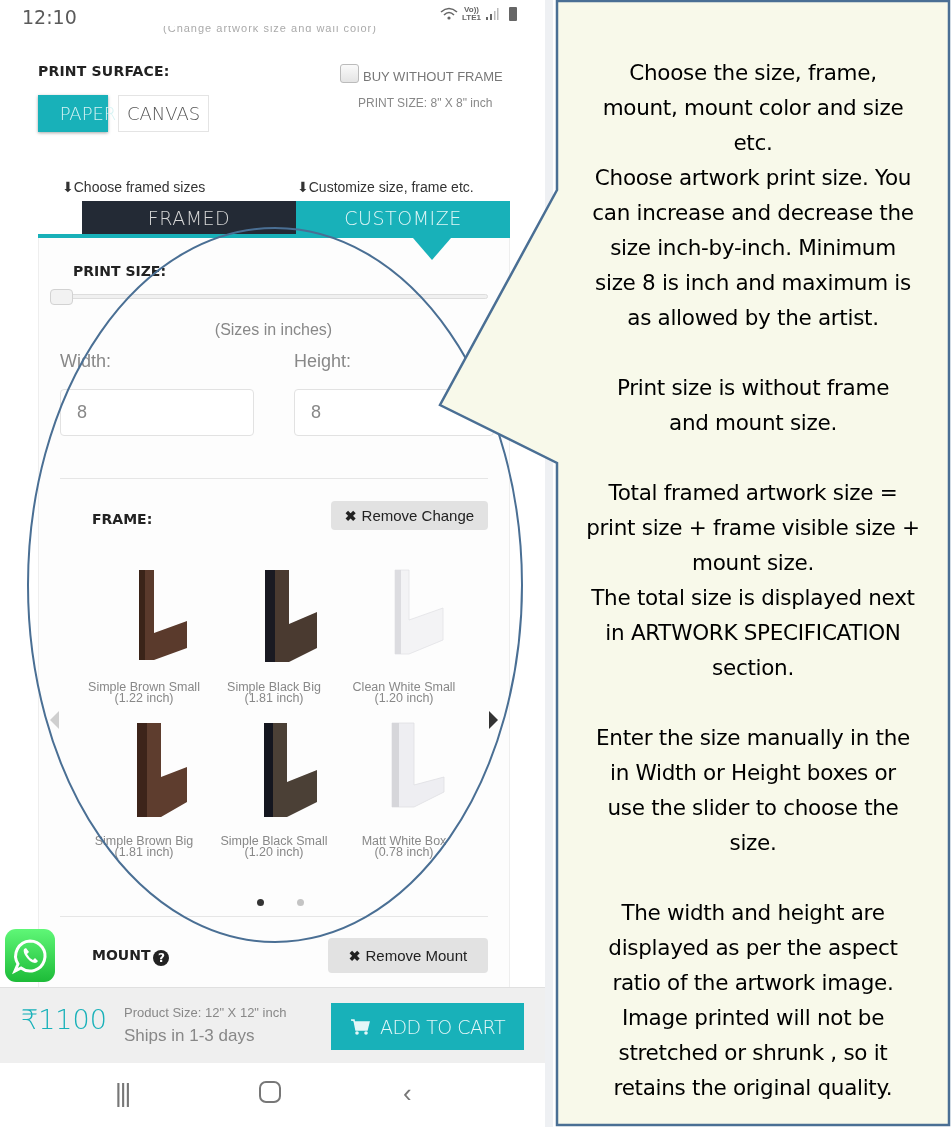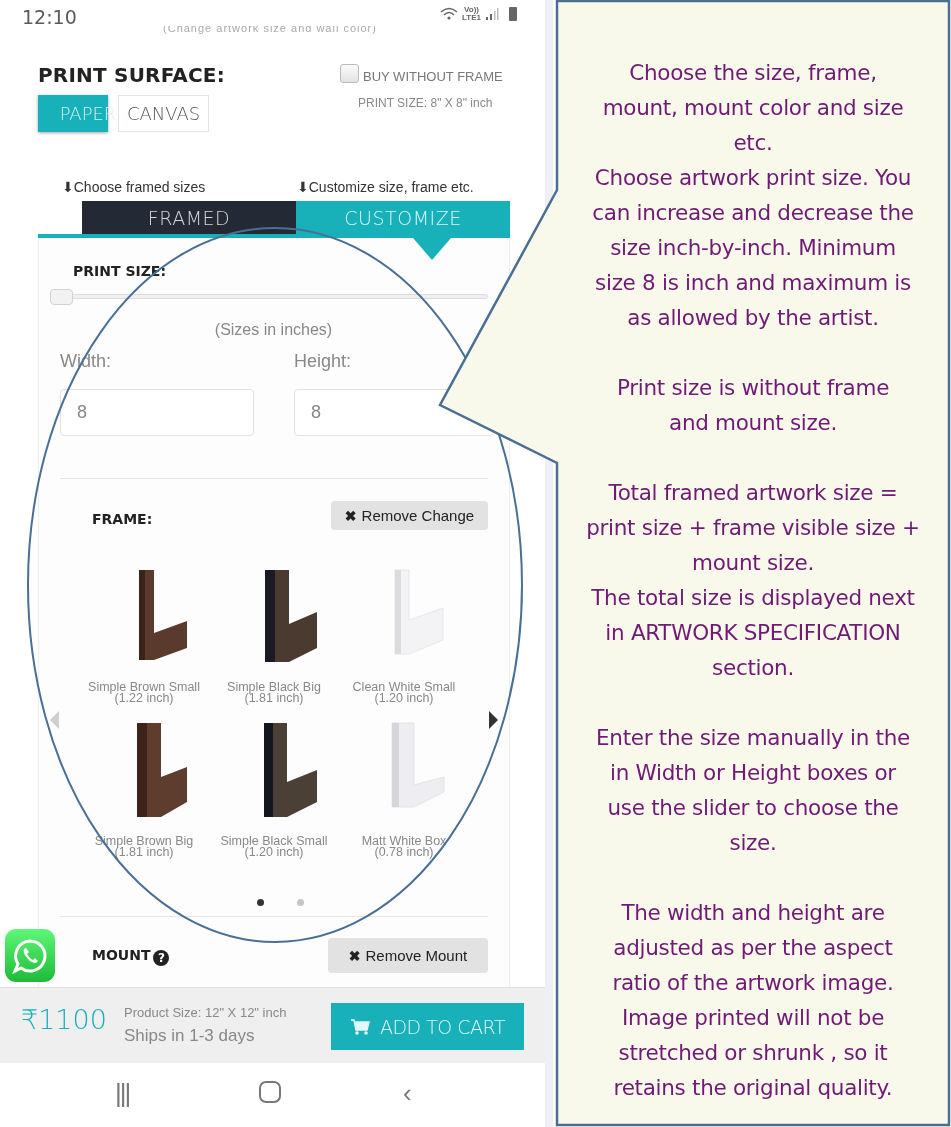--- a/index.html
+++ b/index.html
@@ -11,21 +11,21 @@
   .phone-edge { position: absolute; left: 545px; top: 0; width: 8px; height: 1127px; background: #eef0f3; }
 
   .status-bar { position: absolute; left: 0; top: 0; width: 545px; height: 34px; }
   .status-time { position: absolute; left: 22px; top: 6px; font-size: 19px; color: #5a5a5a; font-family: "DejaVu Sans", sans-serif; }
   .status-icons { position: absolute; left: 440px; top: 6px; display: flex; align-items: center; gap: 4px; color: #666; }
   .status-icons .lte { font-size: 8px; line-height: 8px; font-weight: bold; color: #666; text-align: center; }
   .batt { width: 8px; height: 14px; background: #666; border-radius: 1px; margin-left: 6px; }
 
   .faded-sub { position: absolute; left: 140px; top: 26px; width: 260px; height: 8px; overflow: hidden; color: #aaa; font-size: 11px; text-align: center; line-height: 4px; letter-spacing: 1px; }
 
-  .ps-label { position: absolute; left: 38px; top: 63px; font-weight: bold; font-size: 20px; color: #222; font-family: "DejaVu Sans", sans-serif; letter-spacing: 0.2px; }
+  .ps-label { position: absolute; left: 38px; top: 63px; font-weight: bold; font-size: 14px; color: #222; font-family: "DejaVu Sans", sans-serif; letter-spacing: 0.2px; }
   .surface-btn { position: absolute; top: 95px; height: 37px; font-size: 18px; display: flex; align-items: center; justify-content: center; font-family: "DejaVu Sans", sans-serif; font-weight: 300; }
   .surface-paper { left: 38px; width: 70px; background: #18b1b9; color: #d6f3f4; box-shadow: 0 1px 3px rgba(0,0,0,0.35); padding-left: 30px; }
   .surface-canvas { left: 118px; width: 91px; background: #fff; color: #555; border: 1px solid #e4e4e4; }
 
   .bwf { position: absolute; left: 340px; top: 63px; display: flex; align-items: center; gap: 4px; }
   .checkbox { width: 19px; height: 19px; border: 1px solid #bbb; border-radius: 3px; background: linear-gradient(#fafafa,#e4e4e4); }
   .bwf-label { font-size: 13px; color: #777; margin-top: 6px; }
   .print-size-note { position: absolute; left: 358px; top: 96px; font-size: 12px; color: #888; }
 
   .hint { position: absolute; top: 179px; font-size: 14px; color: #333; }
@@ -81,21 +81,21 @@
   .add-cart { position: absolute; left: 331px; top: 1003px; width: 193px; height: 47px; background: #18b1b9; color: #e4f7f8; font-size: 19px; display: flex; align-items: center; justify-content: center; gap: 10px; font-family: "DejaVu Sans", sans-serif; font-weight: 300; letter-spacing: -0.5px; }
 
   .nav-bar { position: absolute; left: 0; top: 1063px; width: 545px; height: 64px; background: #fff; }
   .nav-btn { position: absolute; top: 1078px; color: #777; font-size: 26px; }
   .nav-recent { left: 115px; letter-spacing: -2px; font-weight: 300; }
   .nav-home { left: 259px; top: 1081px; width: 22px; height: 22px; border: 2.5px solid #777; border-radius: 7px; }
   .nav-back { left: 403px; }
 
   
   .callout-svg { position: absolute; left: 0; top: 0; width: 951px; height: 1127px; pointer-events: none; }
-  .callout-text { position: absolute; left: 560px; top: 55px; width: 386px; text-align: center; font-family: "DejaVu Sans", sans-serif; font-size: 21.5px; line-height: 35px; color: #701a75; letter-spacing: -0.3px; }
+  .callout-text { position: absolute; left: 560px; top: 55px; width: 386px; text-align: center; font-family: "DejaVu Sans", sans-serif; font-size: 21.5px; line-height: 35px; color: #000000; letter-spacing: -0.3px; }
   .callout-text p { margin: 0; }
   .callout-text .gap { height: 35px; }
 </style>
 </head>
 <body>
 
 <div class="phone">
 
   <div class="status-bar">
     <span class="status-time">12:10</span>
@@ -286,19 +286,19 @@
   <div class="gap"></div>
   <div>
     <p>Enter the size manually in the</p>
     <p>in Width or Height boxes or</p>
     <p>use the slider to choose the</p>
     <p>size.</p>
   </div>
   <div class="gap"></div>
   <div>
     <p>The width and height are</p>
-    <p>adjusted as per the aspect</p>
+    <p>displayed as per the aspect</p>
     <p>ratio of the artwork image.</p>
     <p>Image printed will not be</p>
     <p>stretched or shrunk , so it</p>
     <p>retains the original quality.</p>
   </div>
 </div>
 
 </body></html>

